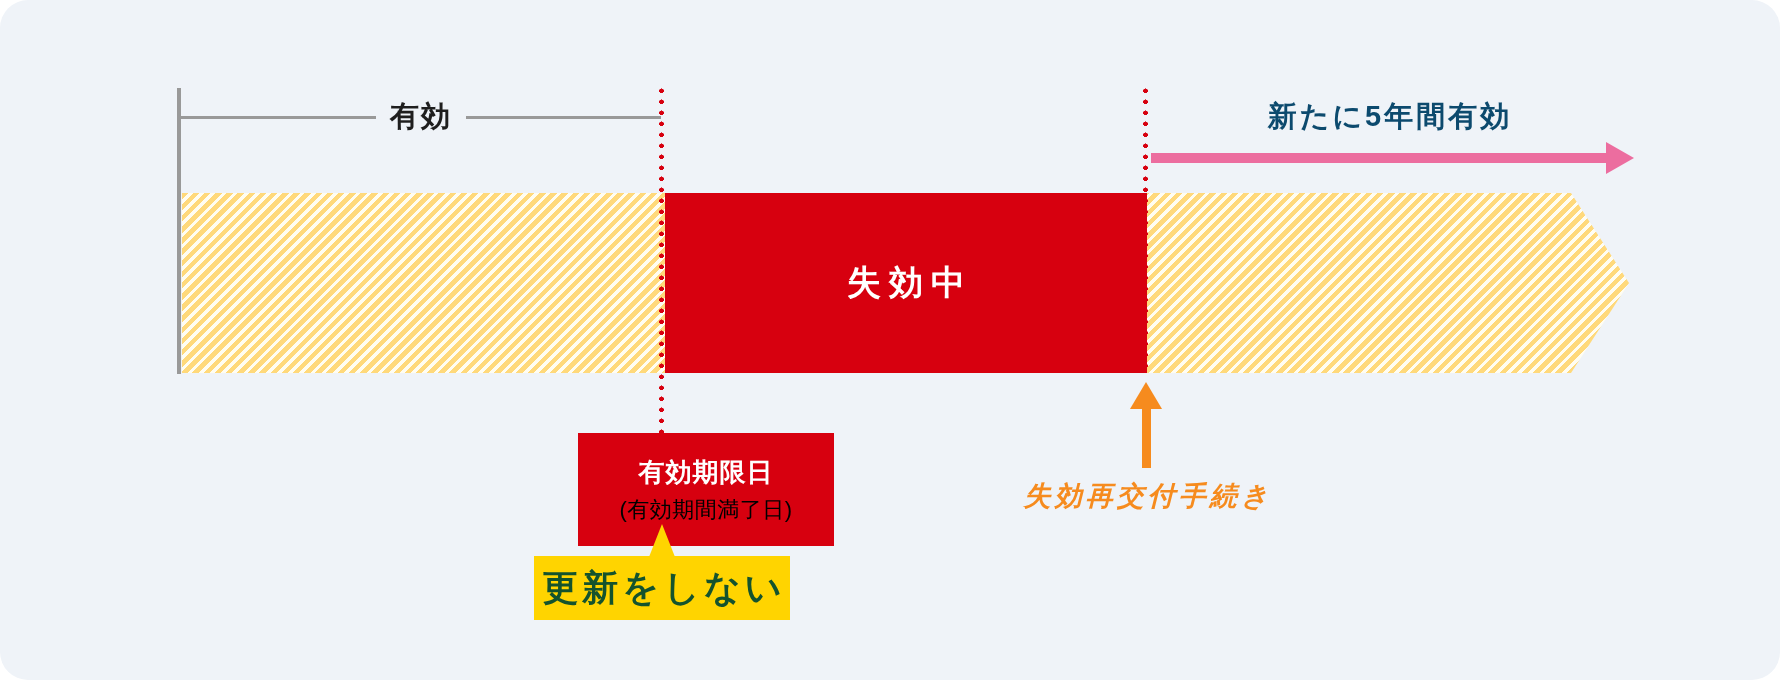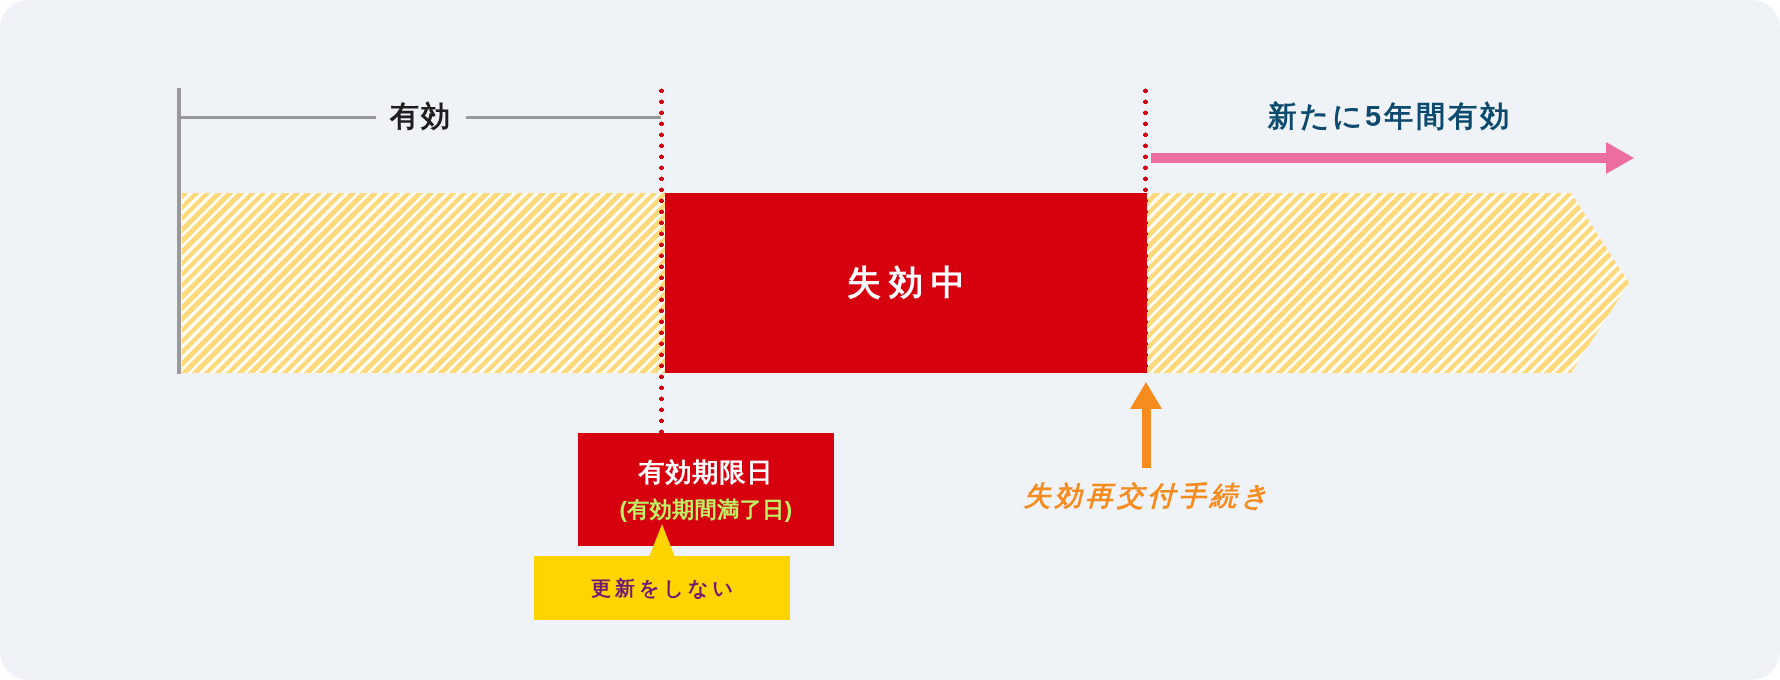--- a/index.html
+++ b/index.html
@@ -111,39 +111,39 @@
   
   .expiry-box {
     left: 534px; top: 433px; width: 256px; height: 113px;
     background: #D7000F;
     display: flex; flex-direction: column;
     align-items: center; justify-content: center;
     gap: 5px;
     margin-left: 44px;
   }
   .expiry-box .l1 { color: #fff; font-size: 26px; font-weight: bold; letter-spacing: 1px; white-space: nowrap; }
-  .expiry-box .l2 { color: #bef264; font-size: 22px; font-weight: bold; letter-spacing: 0.5px; white-space: nowrap; }
+  .expiry-box .l2 { color: #000000; font-size: 22px; font-weight: normal; letter-spacing: 0.5px; white-space: nowrap; }
 
   
   .no-renewal-pointer {
     left: 649px; top: 524px;
     width: 0; height: 0;
     border-left: 13px solid transparent;
     border-right: 13px solid transparent;
     border-bottom: 33px solid #FFD400;
     z-index: 3;
   }
   .no-renewal-box {
     left: 534px; top: 556px; width: 256px; height: 64px;
     background: #FFD400;
     display: flex; align-items: center; justify-content: center;
     z-index: 2;
   }
   .no-renewal-box .txt {
-    color: #701a75; font-size: 20px; font-weight: bold;
+    color: #14532d; font-size: 36px; font-weight: bold;
     letter-spacing: 4px; text-indent: 4px; white-space: nowrap;
   }
 </style>
 </head>
 <body>
 
 <div class="panel">
 
   <div class="abs axis-v"></div>
 

